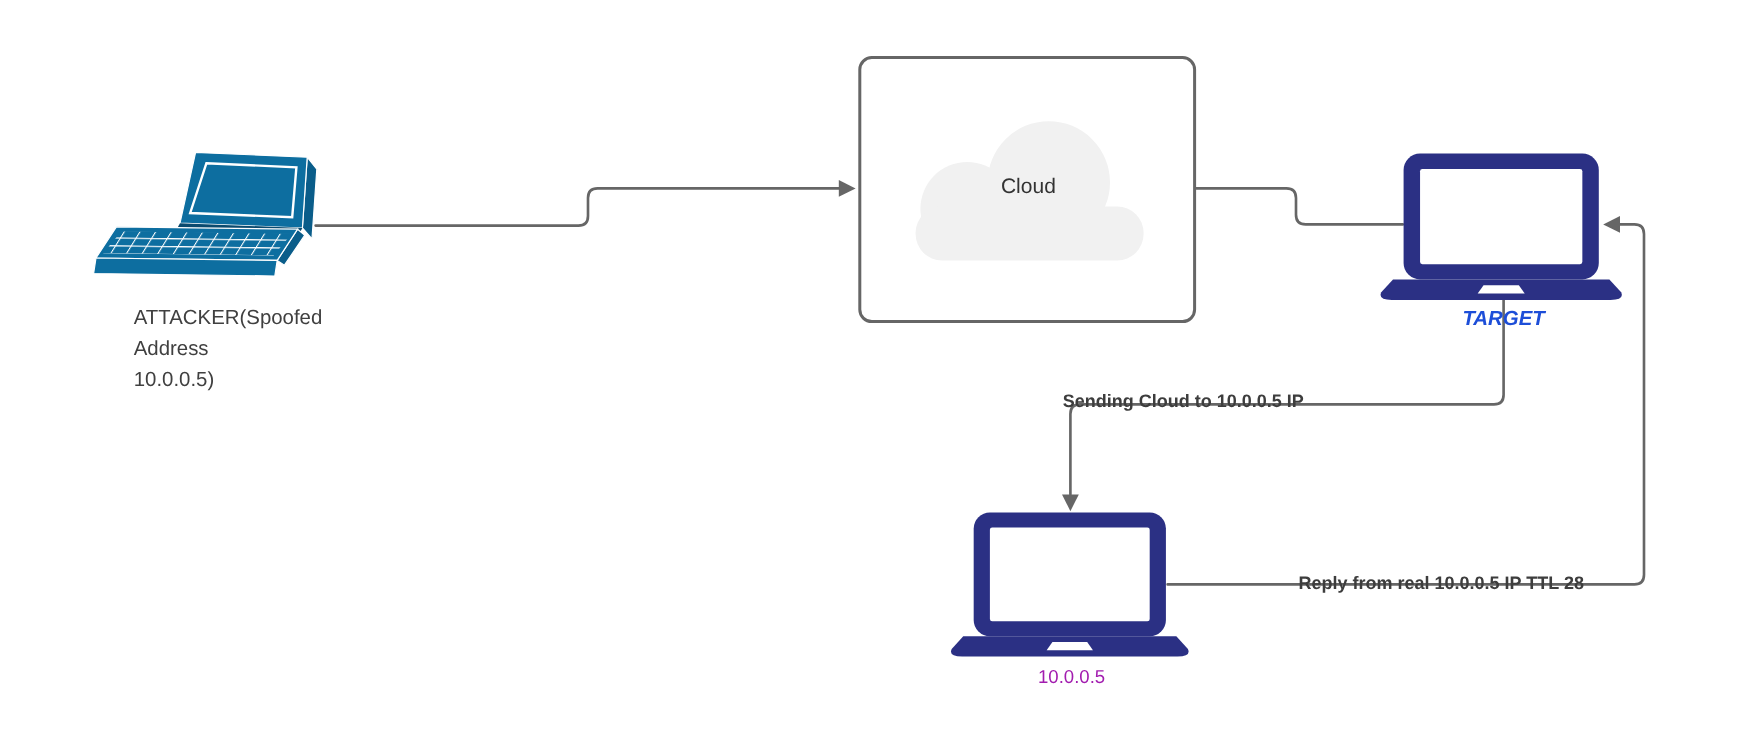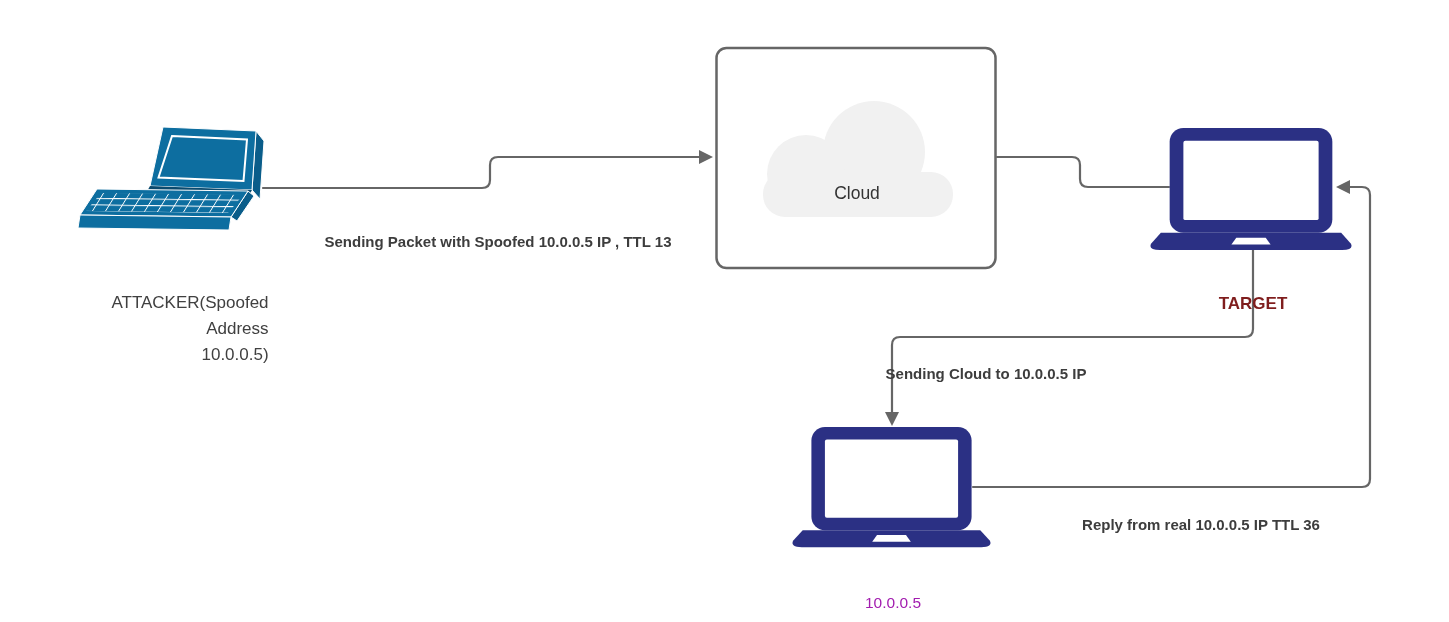--- a/index.html
+++ b/index.html
@@ -10,26 +10,25 @@
     background: #ffffff;
     font-family: "Liberation Sans", sans-serif;
     overflow: hidden;
   }
   .canvas svg { position: absolute; left: 0; top: 0; }
   .lbl {
     position: absolute;
     transform: translate(-50%, -50%);
     white-space: nowrap;
     color: #3d3d3d;
-    margin-top: 38px;
   }
   .edge-lbl   { font-size: 15px; font-weight: bold; color: #3d3d3d; }
   .node-lbl   { font-size: 17px; color: #404040; }
-  .multiline  { white-space: pre-line; text-align: right; line-height: 26px; }
-  .target-lbl { font-size: 17px; font-weight: bold; color: #7f1d1d; }
+  .multiline  { white-space: pre-line; text-align: left; line-height: 26px; }
+  .target-lbl { font-size: 17px; font-weight: bold; font-style: italic; color: #1d4ed8; }
   .host-lbl   { font-size: 15.5px; color: #a21caf; }
   .cloud-lbl  { font-size: 17.5px; color: #333333; }
 
   .connector  { stroke: #666666; stroke-width: 2.2; fill: none; stroke-linejoin: round; stroke-linecap: round; }
   .arrowhead  { fill: #666666; stroke: none; }
   .cloud-box  { fill: #ffffff; stroke: #666666; stroke-width: 2.5; }
   .teal-edge  { stroke: #ffffff; stroke-width: 1; }
 </style>
 </head>
 <body>
@@ -98,18 +97,17 @@
   <div class="lbl node-lbl multiline" style="left:190px; top:291px;">ATTACKER(Spoofed
 Address
 10.0.0.5)</div>
 
   <div class="lbl cloud-lbl" style="left:857px; top:155px;">Cloud</div>
 
   <div class="lbl target-lbl" style="left:1253px; top:266px;">TARGET</div>
 
   <div class="lbl host-lbl" style="left:893px; top:565px;">10.0.0.5</div>
 
-  <div class="lbl edge-lbl" style="left:498px; top:203px;">Sending Packet with Spoofed 10.0.0.5 IP , TTL 13</div>
 
   <div class="lbl edge-lbl" style="left:986px; top:335px;">Sending Cloud to 10.0.0.5 IP</div>
 
-  <div class="lbl edge-lbl" style="left:1201px; top:486px;">Reply from real 10.0.0.5 IP TTL 36</div>
+  <div class="lbl edge-lbl" style="left:1201px; top:486px;">Reply from real 10.0.0.5 IP TTL 28</div>
 </div>
 
 </body></html>

